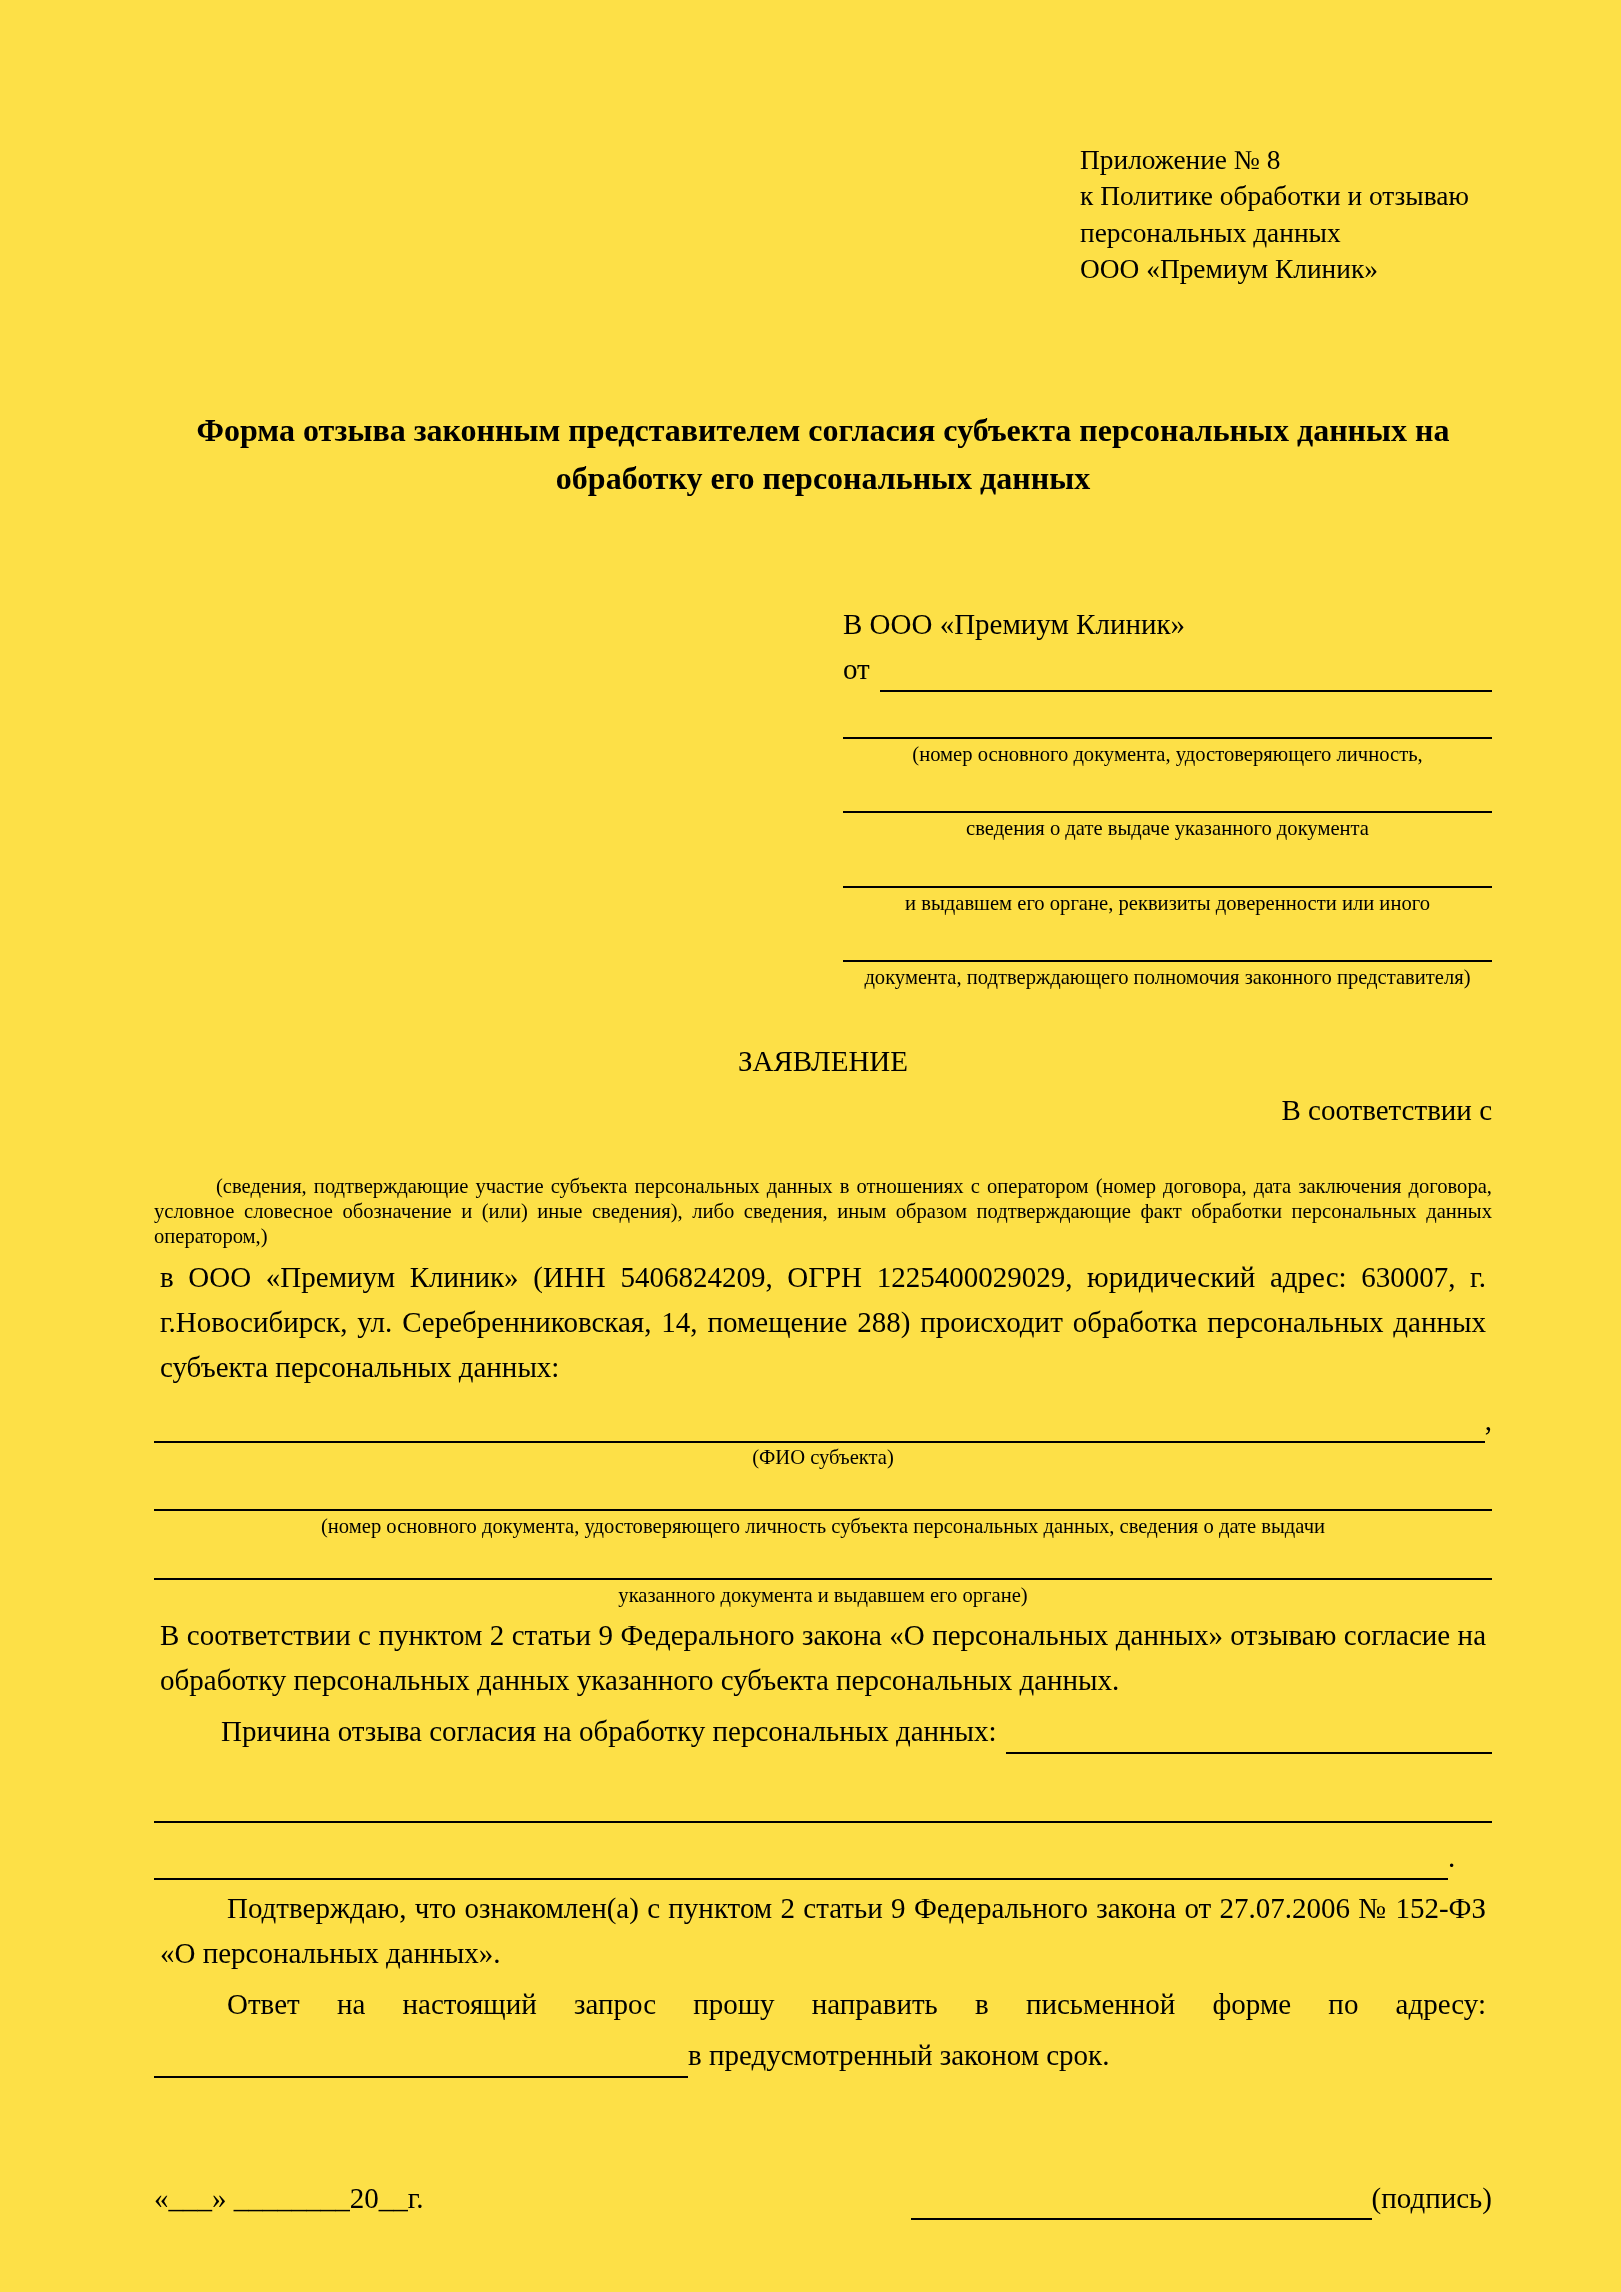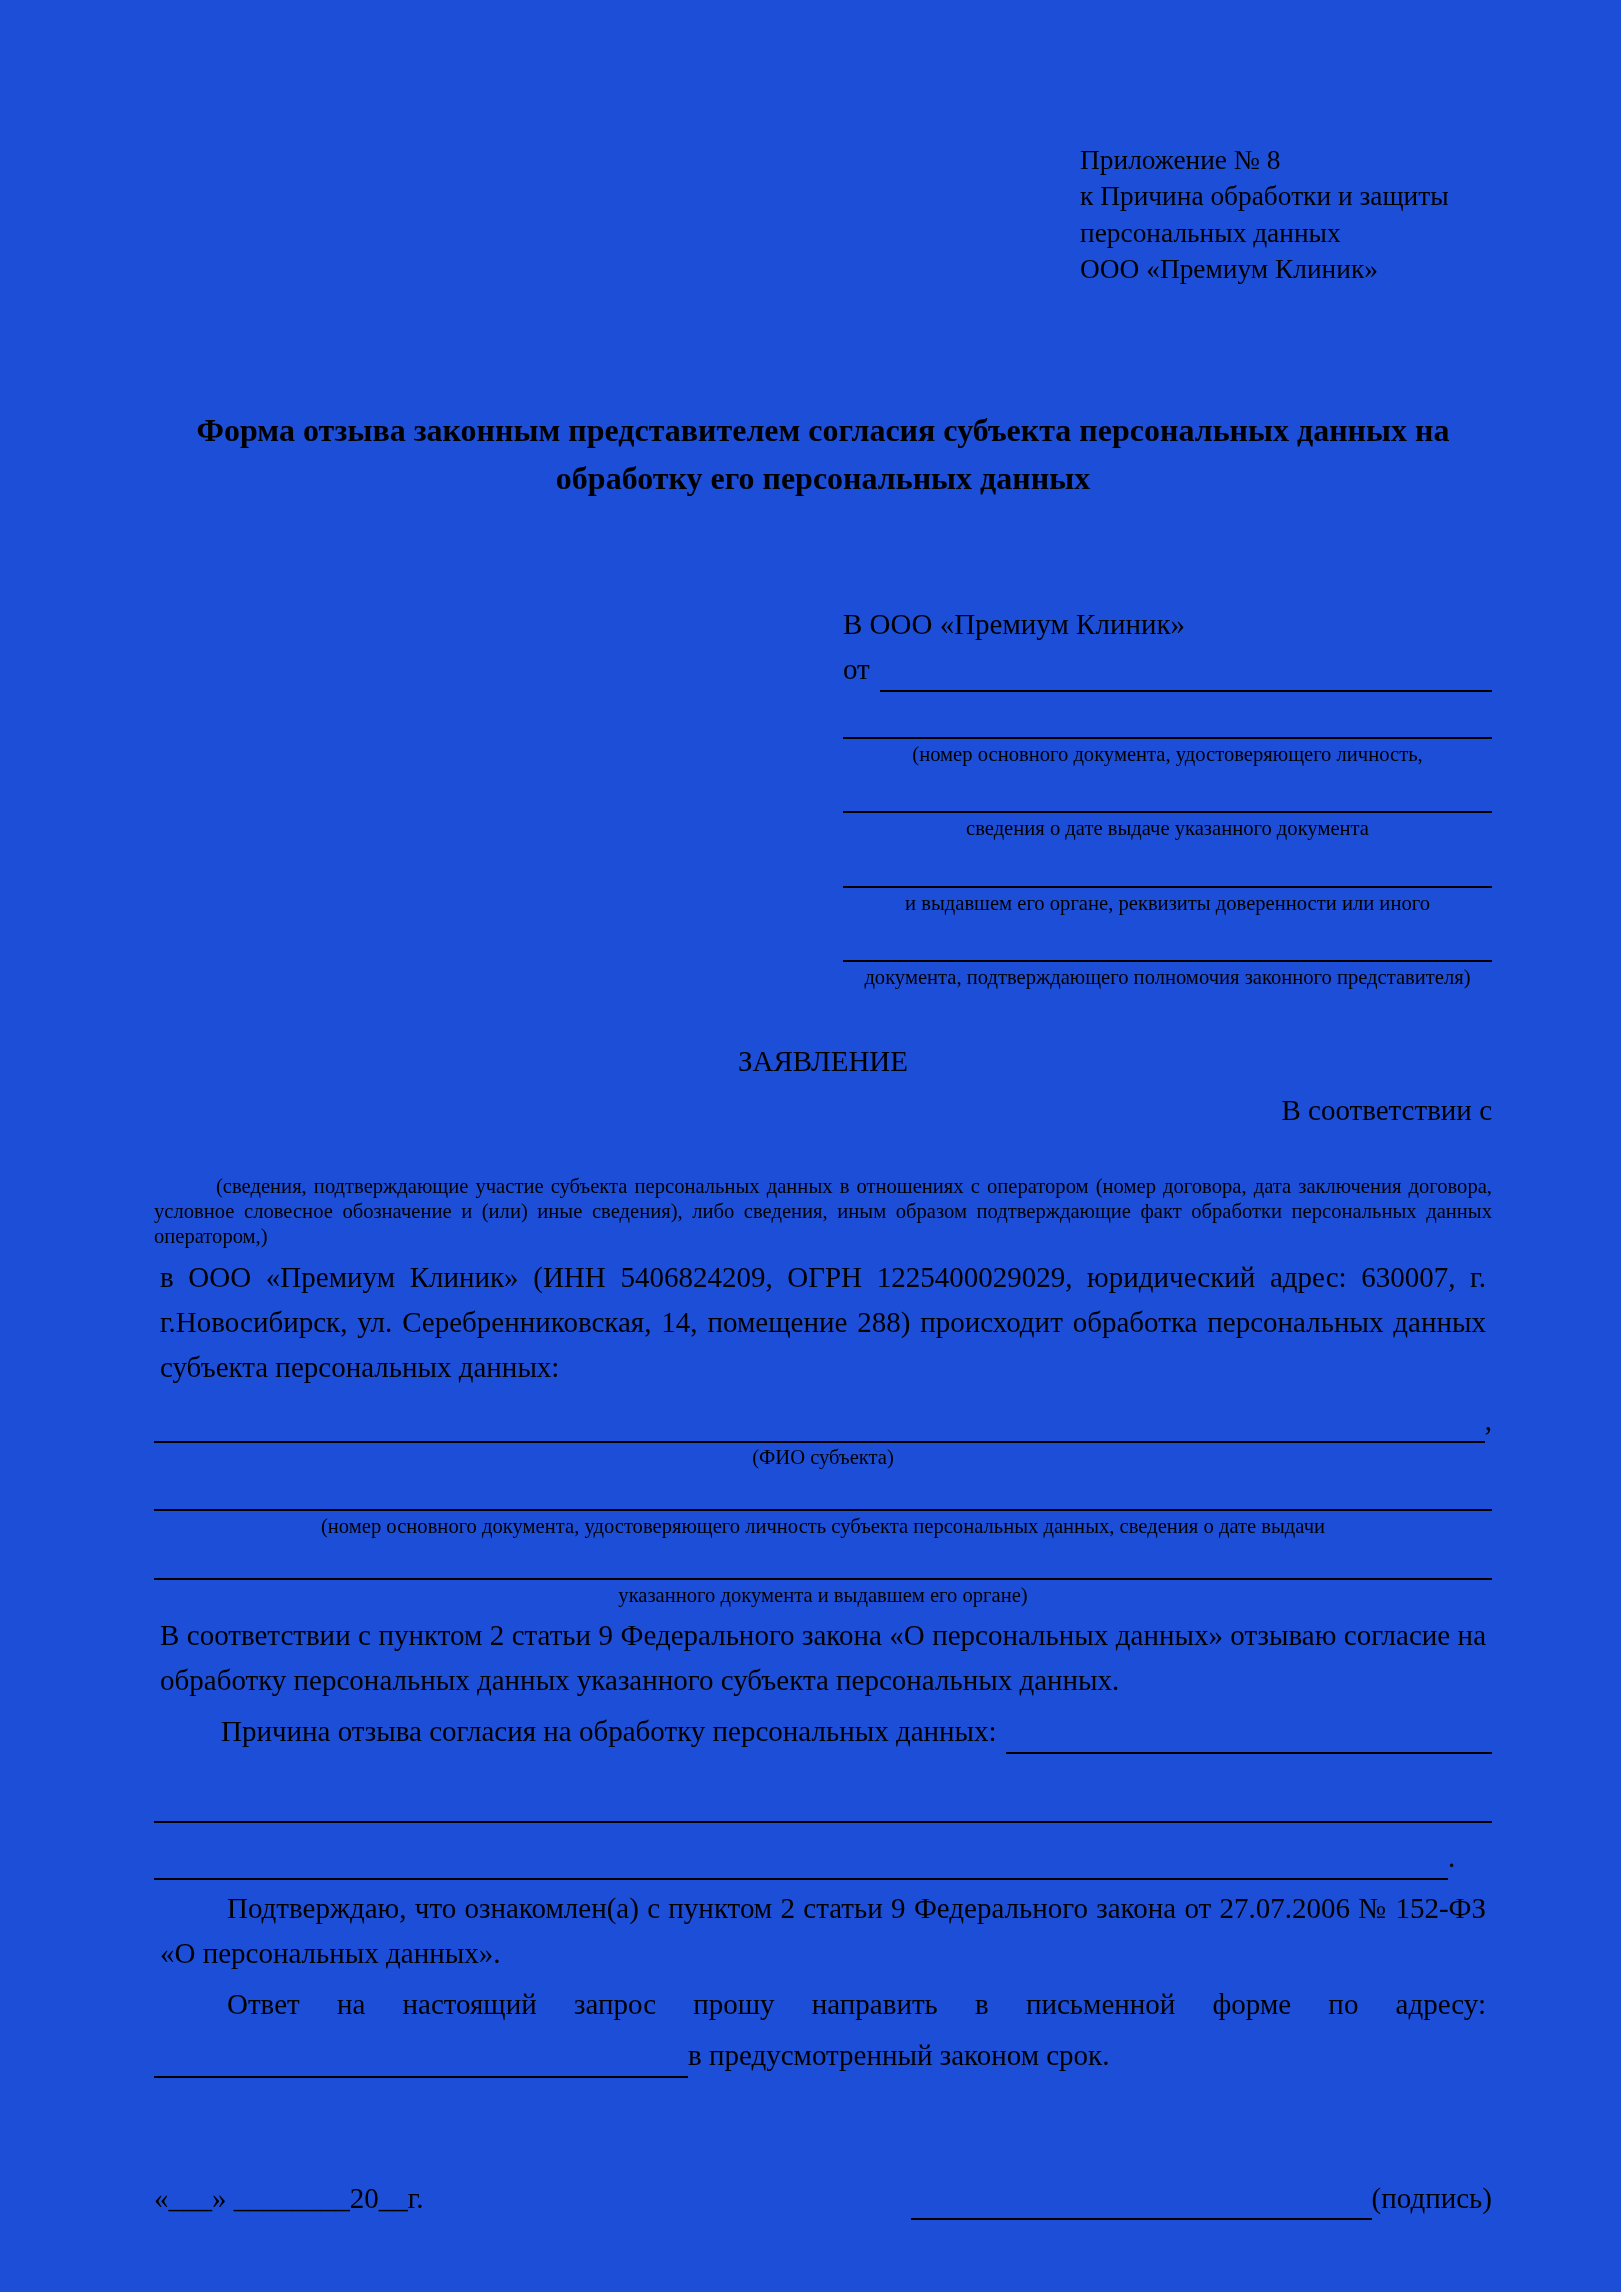--- a/index.html
+++ b/index.html
@@ -5,21 +5,21 @@
   html, body {
     margin: 0;
     padding: 0;
     background: #ffffff;
   }
   .page {
     position: relative;
     width: 1621px;
     height: 2293px;
     margin: 0 auto;
-    background: #1d4ed8;
+    background: #fde047;
     color: #000000;
     font-family: "Liberation Serif", "DejaVu Serif", serif;
     font-size: 29px;
     line-height: 1.55;
     box-sizing: border-box;
     padding: 142px 129px 0 154px;
   }
 
   
   .doc-header {
@@ -150,21 +150,21 @@
   }
   .signature-caption { flex: 0 0 auto; }
 </style>
 </head>
 <body>
 
 <div class="page">
 
   <div class="doc-header">
     <div>Приложение № 8</div>
-    <div>к Причина обработки и защиты</div>
+    <div>к Политике обработки и отзываю</div>
     <div>персональных данных</div>
     <div>ООО «Премиум Клиник»</div>
   </div>
 
   <h1 class="doc-title">Форма отзыва законным представителем согласия субъекта персональных данных на обработку его персональных данных</h1>
 
   <div class="addressee">
     <div>В ООО «Премиум Клиник»</div>
     <div class="addr-row">
       <span class="addr-from-label">от</span>

